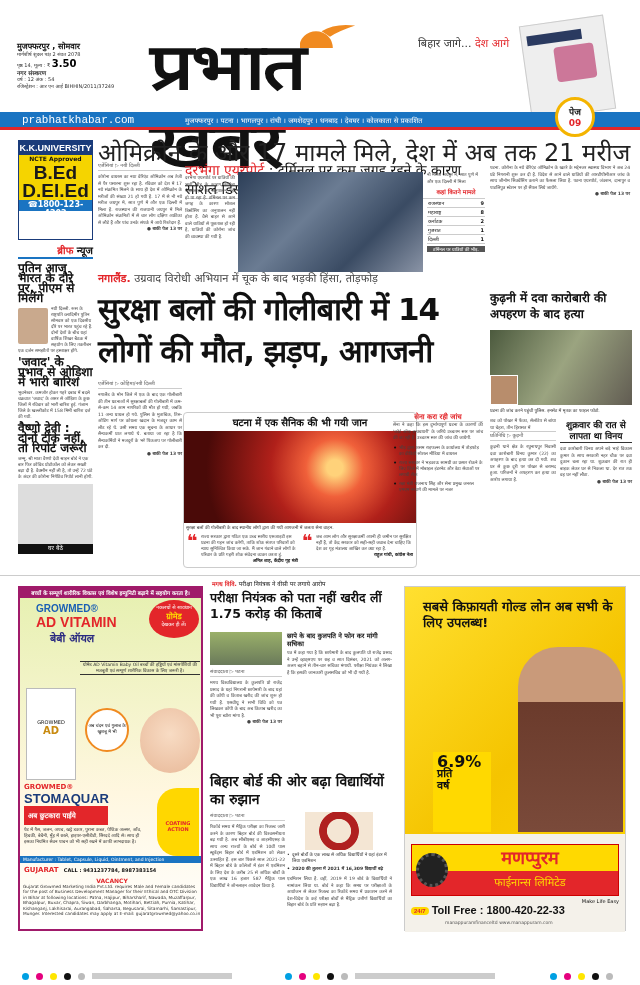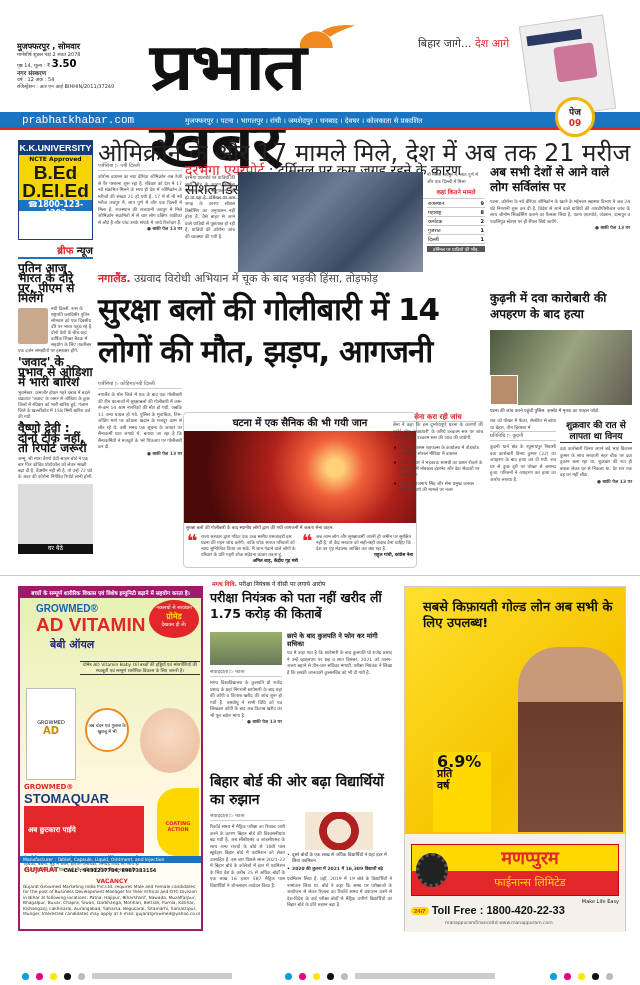--- a/index.html
+++ b/index.html
@@ -74,32 +74,32 @@
 .kudhni h3{font-size:12px;line-height:16px}
 .kudhphoto{left:490px;top:330px;width:142px;height:75px;background:linear-gradient(120deg,#4c5a3e,#9ba480 50%,#615c52)}
 .kudhinset{position:absolute;left:0;bottom:0;width:28px;height:30px;background:#b88d6c;border:1px solid #fff}
 .kudhcap{left:490px;top:407px;width:142px;font-size:4.5px;color:#333}
 .kudhcol{left:490px;top:418px;width:66px}
 .kudhcol2{left:560px;top:420px;width:72px}
 .kudhcol2 h4{font-size:9px;line-height:11px;text-align:center;border-bottom:1px solid #333;margin-bottom:3px}
 .grow{left:18px;top:586px;width:185px;height:345px;border:2px solid #a01a6a;background:linear-gradient(180deg,#e6f0b0,#fff7e0 60%,#fff)}
 .grow .top{background:#a01a6a;color:#fff;font-size:5.5px;text-align:center;height:10px;line-height:10px;font-weight:bold}
 .grow .brand{color:#1a5fb4;font-size:10px;font-weight:900;font-family:"Liberation Sans",sans-serif;margin:5px 0 0 16px}
-.grow .adv{color:#e3262a;font-size:19px;font-weight:900;margin-left:16px;font-family:"Liberation Sans",sans-serif}
+.grow .adv{color:#e3262a;font-size:14px;font-weight:900;margin-left:16px;font-family:"Liberation Sans",sans-serif}
 .grow .baby{color:#2a2a80;font-size:11px;font-weight:bold;margin-left:30px}
 .grow .burst{position:absolute;right:2px;top:12px;width:50px;height:38px;background:#e3262a;color:#fff;font-size:5px;text-align:center;padding-top:4px;border-radius:50%}
 .grow .burst b{color:#ffd700;font-size:8px;display:block}
 .grow .desc{position:absolute;left:60px;top:73px;width:120px;font-size:4.5px;color:#333;text-align:center;line-height:6px;border-top:1px solid #333;border-bottom:1px solid #333}
 .grow .box{position:absolute;left:6px;top:100px;width:50px;height:92px;background:#fff;border:1px solid #bbb;font-size:5px;text-align:center;padding-top:30px}
 .grow .babyimg{position:absolute;left:120px;top:120px;width:60px;height:65px;background:radial-gradient(circle at 50% 40%,#f8dcc4,#e8b898);border-radius:50%}
 .grow .circ{position:absolute;left:65px;top:120px;width:44px;height:44px;border:2px solid #f08a20;border-radius:50%;font-size:4.5px;text-align:center;padding-top:12px;background:#fff}
 .grow .stom{position:absolute;left:4px;top:195px;width:175px}
 .grow .stom .b1{color:#e3262a;font-size:7px;font-weight:bold}
 .grow .stom .b2{color:#1a3b7a;font-size:13px;font-weight:900;font-family:"Liberation Sans",sans-serif}
-.grow .stom .b3{background:#e3262a;color:#fff;font-size:7px;font-weight:bold;padding:19px 4px;width:120px}
+.grow .stom .b3{background:#e3262a;color:#fff;font-size:7px;font-weight:bold;padding:5px 4px;width:84px}
 .grow .stom p{font-size:4.5px;line-height:6px;color:#333;width:120px;margin-top:2px}
 .grow .coat{position:absolute;right:2px;top:200px;width:42px;height:68px;background:#ffd700;border-radius:20px 0 0 20px;font-size:5px;color:#e3262a;font-weight:bold;text-align:center;padding-top:32px}
 .grow .manu{position:absolute;left:0;top:268px;width:100%;background:#1a74c2;color:#fff;font-size:4.5px;padding:1px 3px}
 .grow .guj{position:absolute;left:4px;top:278px;font-size:5px;font-weight:bold}
 .grow .guj .g{color:#e3262a;font-size:7px}
 .grow .vac{position:absolute;left:3px;top:290px;width:178px;font-size:4.3px;line-height:5.5px;color:#333}
 .grow .vac .vt{text-align:center;color:#e3262a;font-weight:bold;font-size:6px}
 .magadh-kick{left:212px;top:580px;font-size:6px;white-space:nowrap}
 .magadh-kick .r{color:#e3262a;font-weight:bold}
 .magadh-head{left:210px;top:590px;width:185px;font-size:12.5px;font-weight:900;line-height:16px}
@@ -225,21 +225,20 @@
       <tr>
             <td>दिल्ली</td>
             <td>1</td>
           </tr>
     </tbody>
       </table>
     <div class="cap">टर्मिनल पर यात्रियों की भीड़.</div>
   </div>
 </div>
 <div class="abs surv">
-  <h3>अब सभी देशों से आने वाले लोग सर्विलांस पर</h3>
   <div class="body">पटना. कोरोना के नये वेरिएंट ओमिक्रोन के खतरे के मद्देनजर स्वास्थ्य विभाग ने अब 24 घंटे निगरानी शुरू कर दी है. विदेश से आने वाले यात्रियों की आरटीपीसीआर जांच के साथ जीनोम सिक्वेंसिंग कराने का फैसला लिया है. पटना एयरपोर्ट, जंक्शन, दानापुर व पाटलिपुत्र स्टेशन पर ही सैंपल लिये जायेंगे.</div>
   <div class="body" style="font-weight:bold;text-align:right">● बाकी पेज 13 पर</div>
 </div>
 
 <div class="abs nagaland-kick"><span class="r">नगालैंड.</span> <span>उग्रवाद विरोधी अभियान में चूक के बाद भड़की हिंसा, तोड़फोड़</span></div>
 <div class="abs naghead">
   <div>सुरक्षा बलों की गोलीबारी में 14</div>
   <div>लोगों की मौत, झड़प, आगजनी</div>
 </div>
 <div class="abs nagcol">

